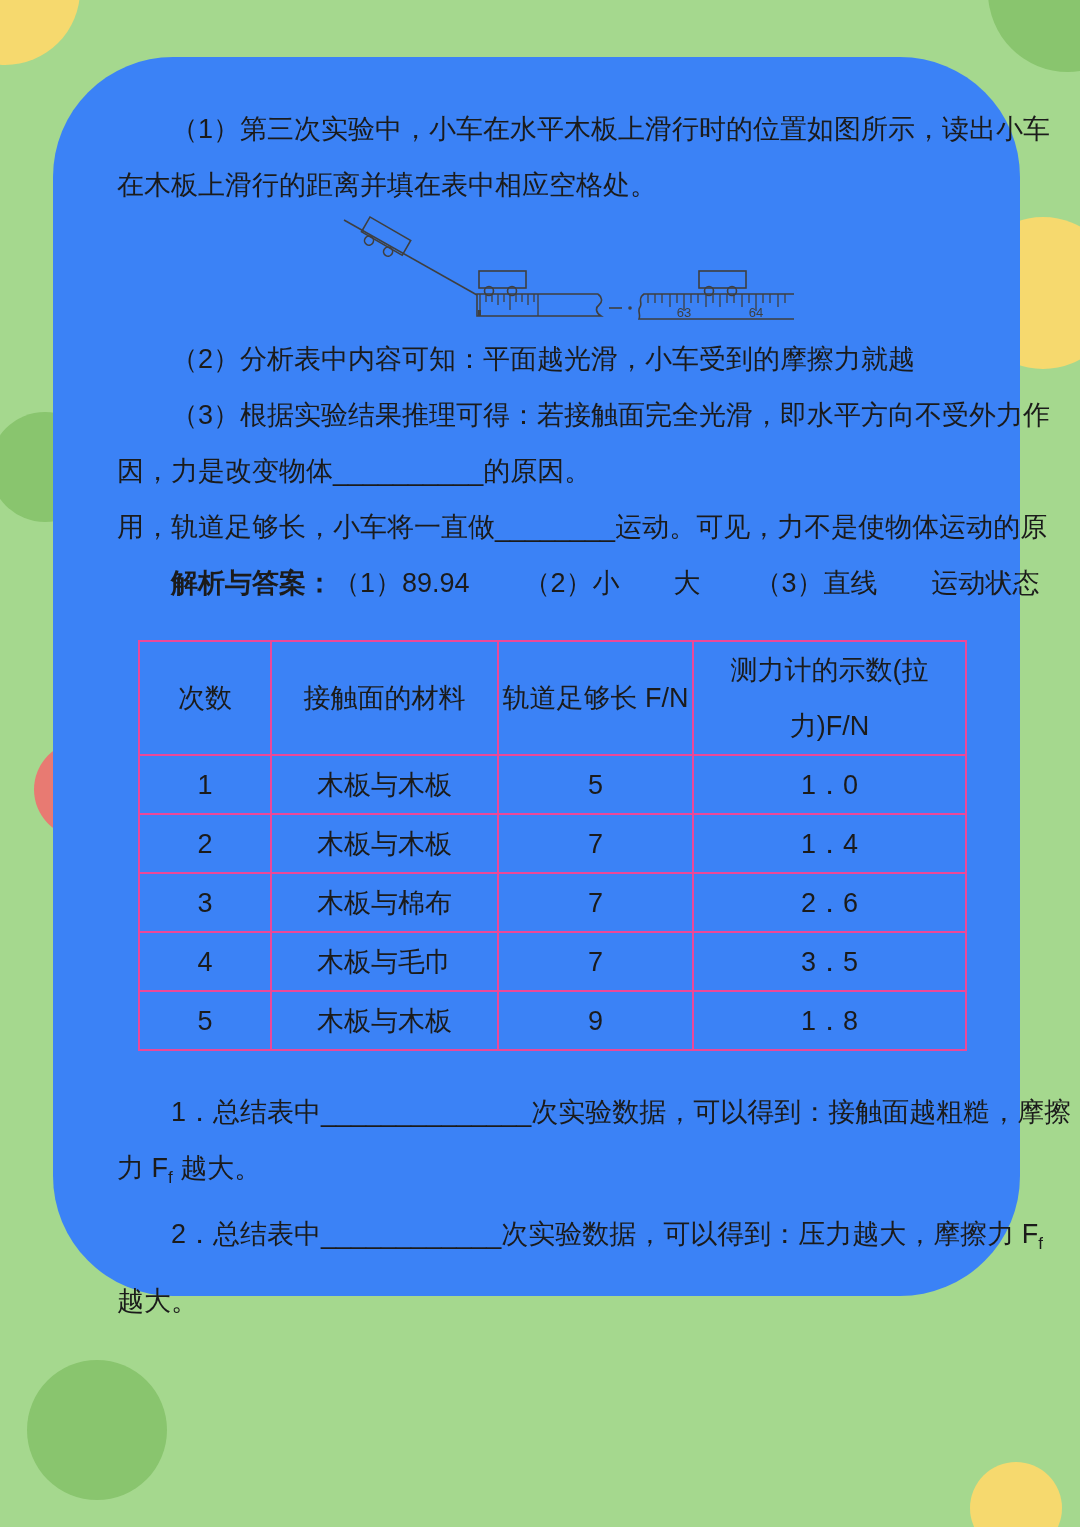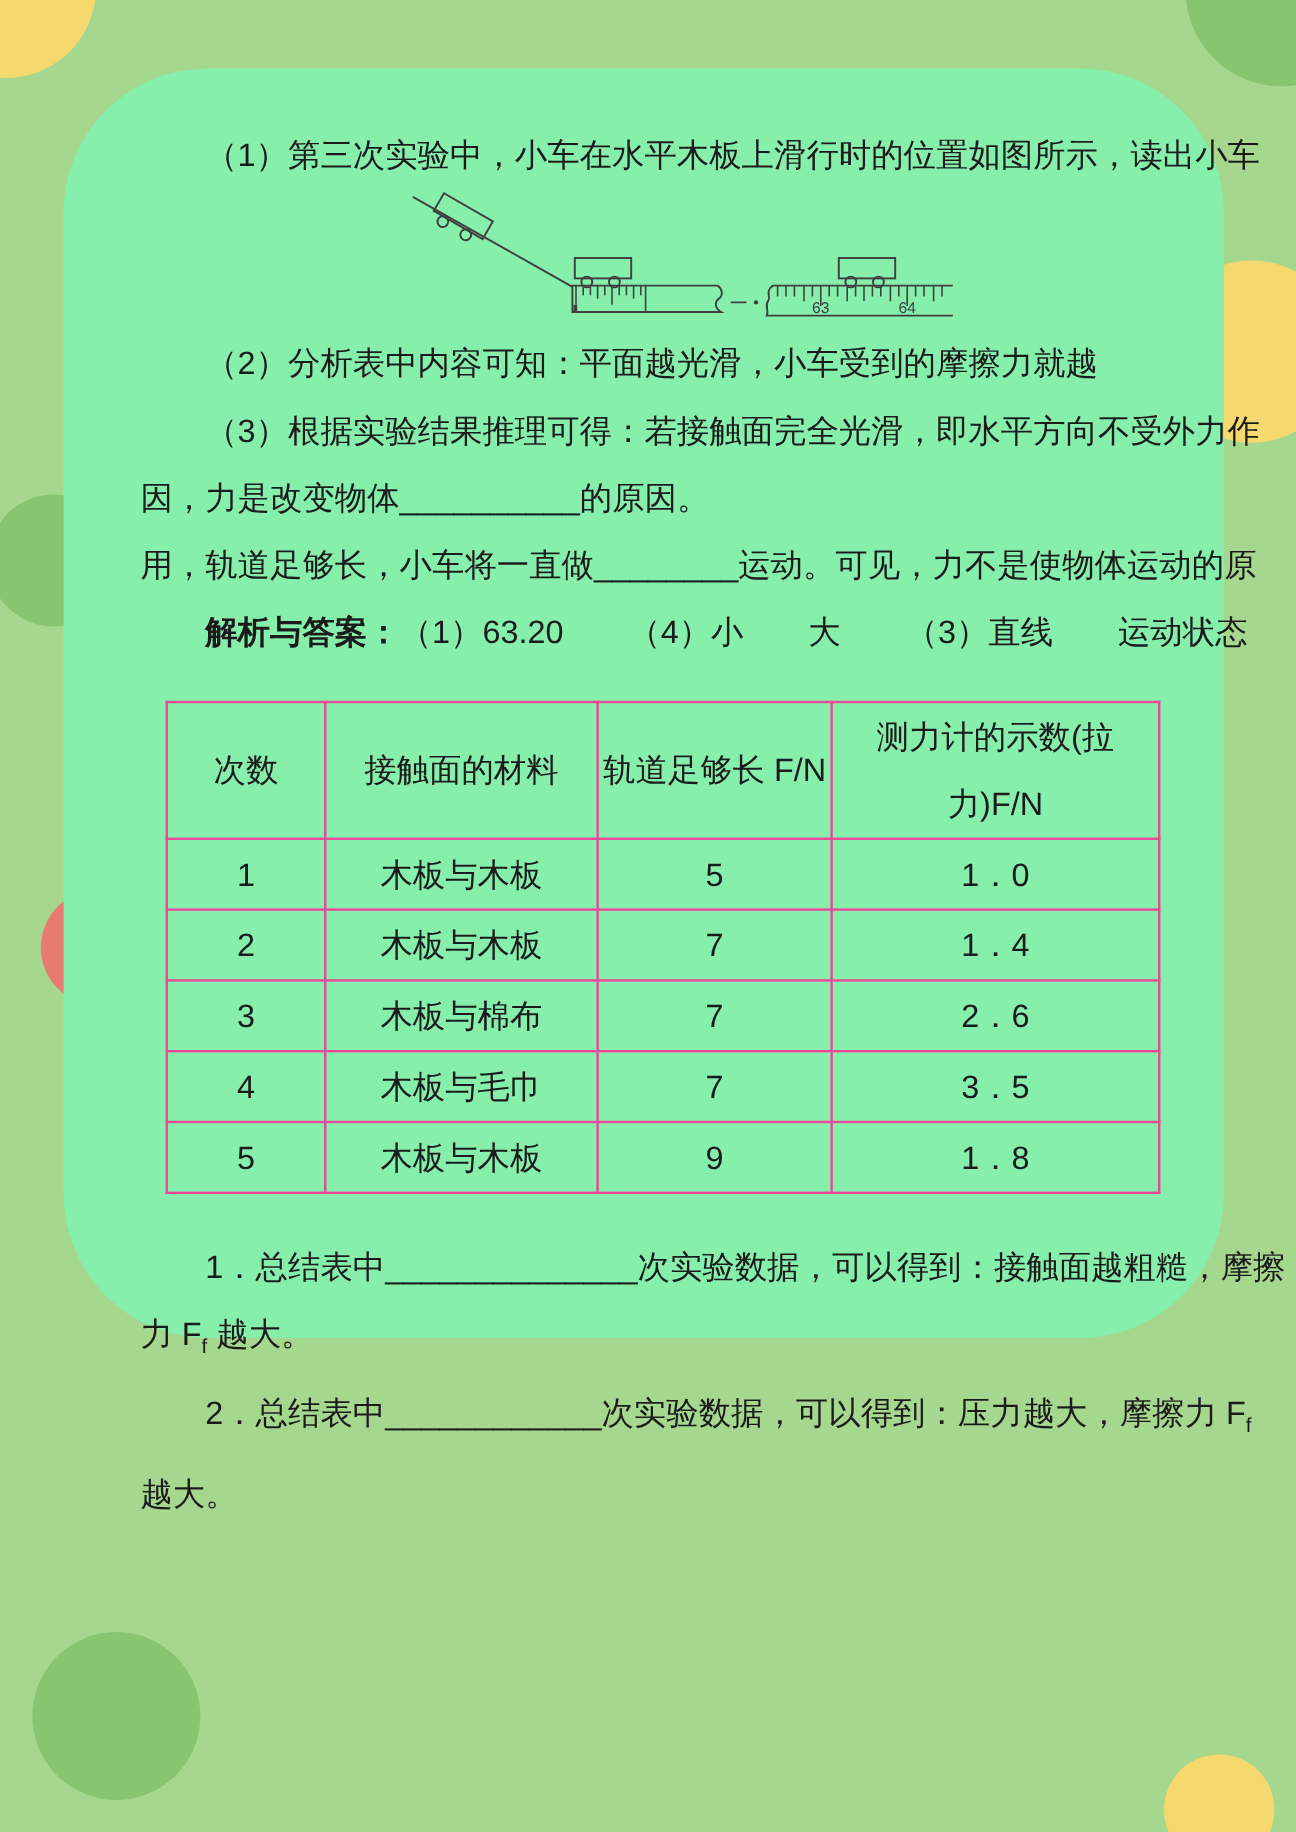--- a/index.html
+++ b/index.html
@@ -16,22 +16,22 @@
   .c-red{background:#e87a72;}
   .circle.tl{left:-70px;top:-85px;width:150px;height:150px;}
   .circle.tr{left:988px;top:-88px;width:160px;height:160px;}
   .circle.rmid{left:967px;top:217px;width:152px;height:152px;}
   .circle.lmid{left:-10px;top:412px;width:110px;height:110px;}
   .circle.lred{left:34px;top:741px;width:97px;height:97px;}
   .circle.bl{left:27px;top:1360px;width:140px;height:140px;}
   .circle.br{left:970px;top:1462px;width:92px;height:92px;}
 
   .card{
-    position:absolute;left:53px;top:57px;width:967px;height:1058px;
-    background:#86efac;border-radius:120px;
+    position:absolute;left:53px;top:57px;width:967px;height:1239px;
+    background:#3b82f6;border-radius:120px;
   }
   .content{
     position:absolute;left:64px;top:44px;width:860px;
     font-size:27px;line-height:56px;
   }
   .line{white-space:nowrap;}
   .indent{padding-left:54px;}
   .bold{font-weight:bold;}
 
   .diagram{margin:1px 0 2px 225px;width:470px;height:115px;}
@@ -60,20 +60,21 @@
 <div class="circle c-yellow rmid"></div>
 <div class="circle c-green lmid"></div>
 <div class="circle c-red lred"></div>
 <div class="circle c-green bl"></div>
 <div class="circle c-yellow br"></div>
 
 <div class="card">
   <div class="content">
 
     <div class="line indent">（1）第三次实验中，小车在水平木板上滑行时的位置如图所示，读出小车</div>
+    <div class="line">在木板上滑行的距离并填在表中相应空格处。</div>
 
     <div class="diagram">
       <svg width="470" height="115" viewBox="0 0 470 115" stroke="#3f3f3f" fill="none" stroke-width="1.6">
         <line x1="2" y1="6" x2="135" y2="81"></line>
         <g transform="translate(28,3) rotate(30)">
           <rect x="0" y="0" width="47" height="17"></rect>
           <circle cx="11" cy="21" r="4.5"></circle>
           <circle cx="33" cy="21" r="4.5"></circle>
         </g>
         <g>
@@ -104,21 +105,21 @@
       </svg>
     </div>
 
     <div class="line indent">（2）分析表中内容可知：平面越光滑，小车受到的摩擦力就越</div>
 
     <div class="line indent">（3）根据实验结果推理可得：若接触面完全光滑，即水平方向不受外力作</div>
     <div class="line">因，力是改变物体__________的原因。</div>
     <div class="line">用，轨道足够长，小车将一直做________运动。可见，力不是使物体运动的原</div>
 
     <div class="line indent">
-      <span class="bold">解析与答案：</span><span>（1）63.20　　（4）小　　大　　（3）直线　　运动状态</span>
+      <span class="bold">解析与答案：</span><span>（1）89.94　　（2）小　　大　　（3）直线　　运动状态</span>
     </div>
 
 
     <table class="data">
       <colgroup>
           <col class="c1">
           <col class="c2">
           <col class="c3">
           <col class="c4">
         </colgroup>

